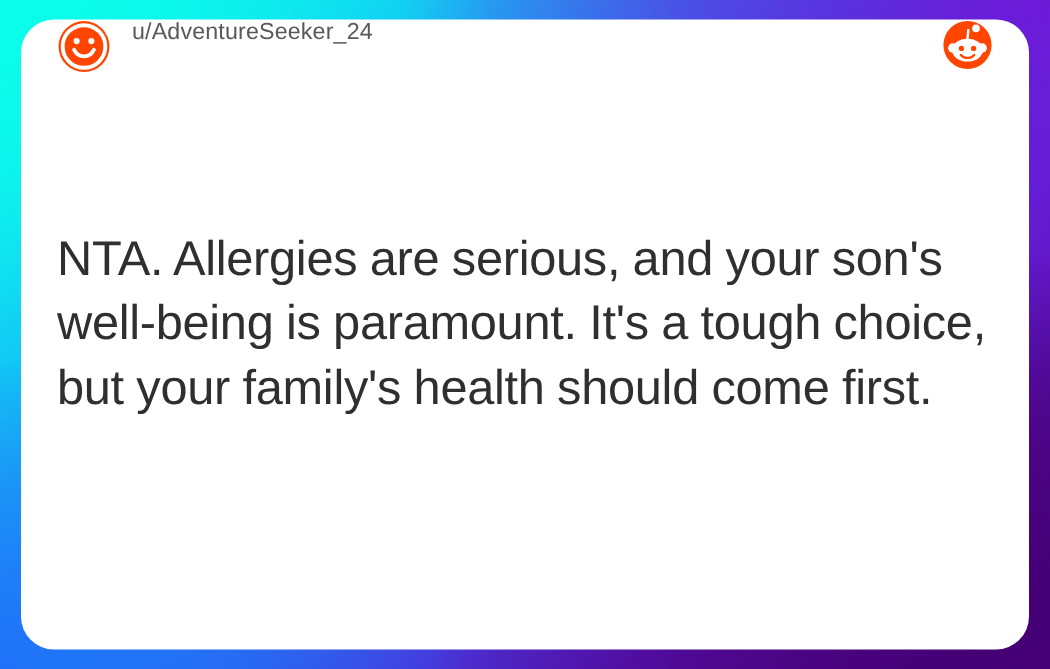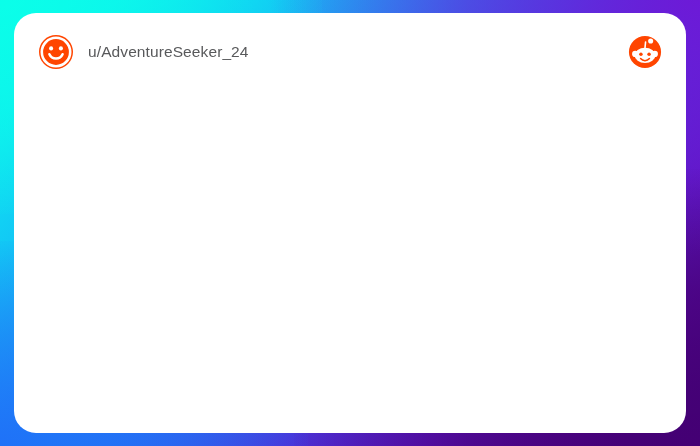--- a/index.html
+++ b/index.html
@@ -79,21 +79,20 @@
   }
 
   
   .card-header {
     position: absolute;
     left: 0;
     top: 0;
     right: 0;
     height: 78px;
     display: flex;
-    align-items: center;
     padding: 0 24px 0 24px;
     box-sizing: border-box;
   }
 
   .avatar {
     width: 36px;
     height: 36px;
     flex: 0 0 36px;
     display: block;
   }
@@ -171,16 +170,19 @@
         <circle cx="24.0" cy="6.3" r="2.7" fill="#ffffff"></circle>
 
         <circle cx="13.7" cy="20.4" r="1.85" fill="#ff4500"></circle>
         <circle cx="22.3" cy="20.4" r="1.85" fill="#ff4500"></circle>
 
         <path d="M13.3 25.0 A6.2 6.2 0 0 0 22.7 25.0" fill="none" stroke="#ff4500" stroke-width="1.6" stroke-linecap="round"></path>
       </svg>
 
     </div>
 
+    <div class="card-body">
+      <p class="comment-text">NTA. Allergies are serious, and your son's well-being is paramount. It's a tough choice, but your family's health should come first.</p>
+    </div>
 
   </div>
 
 </div>
 
 </body></html>

